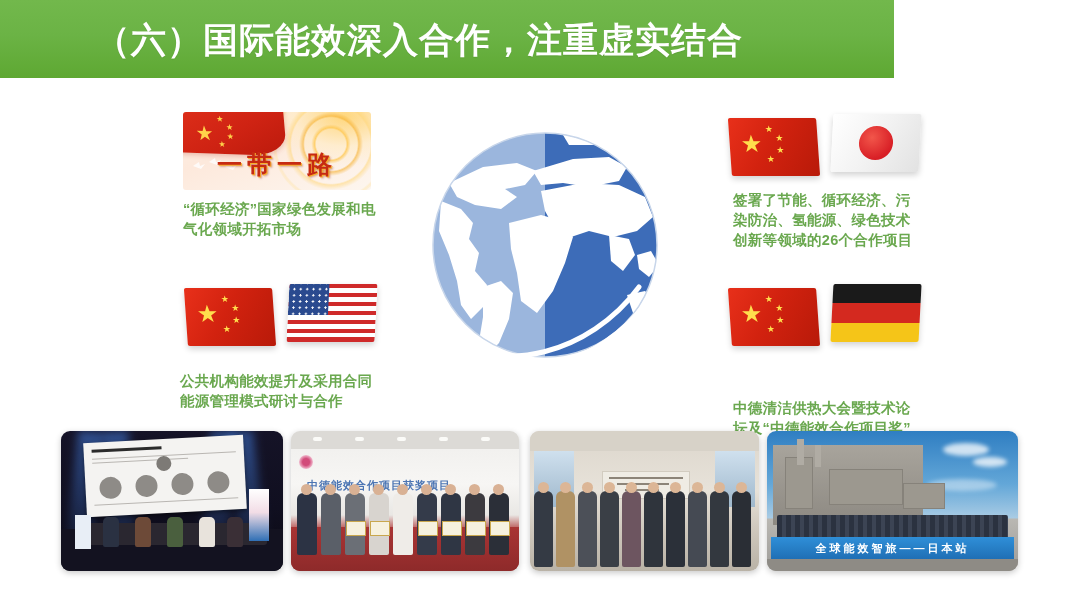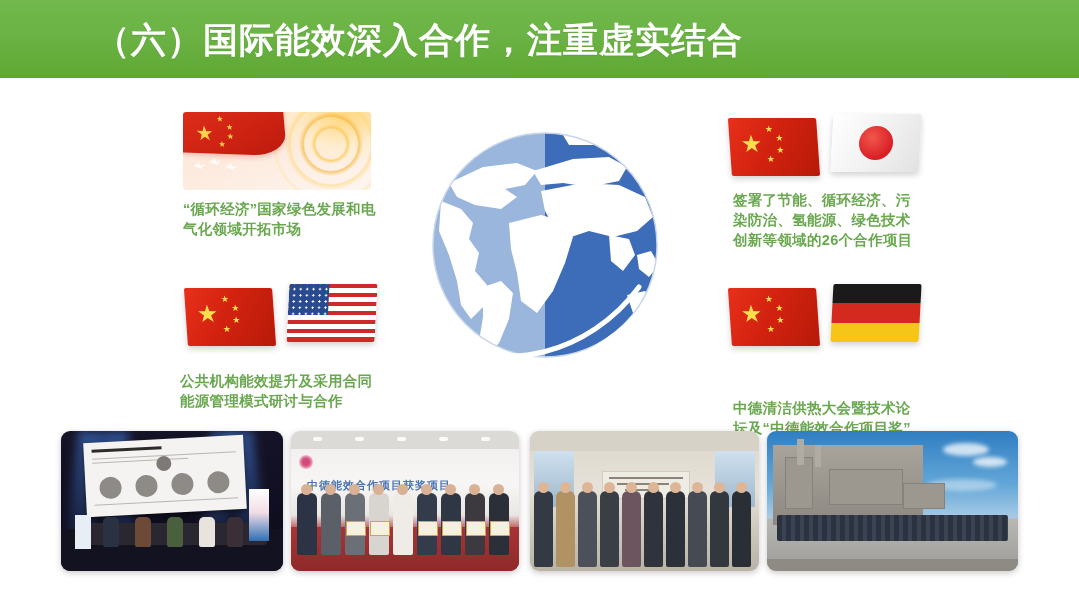--- a/index.html
+++ b/index.html
@@ -1,20 +1,20 @@
 <!DOCTYPE html>
 <html><head>
 <meta charset="utf-8">
 <style>
   html,body{margin:0;padding:0;background:#ffffff;}
   body{width:1079px;height:607px;overflow:hidden;font-family:"Liberation Sans","DejaVu Sans",sans-serif;position:relative;}
 
   
   .title-banner{
-    position:absolute;left:0;top:0;width:1079px;height:78px;
+    position:absolute;left:0;top:0;width:894px;height:78px;
     background:linear-gradient(180deg,#72b84c 0%,#6bb345 45%,#5ea832 100%);
     display:flex;align-items:center;
   }
   .title-text{
     color:#ffffff;font-size:35px;font-weight:bold;letter-spacing:1px;
     margin-left:95px;line-height:1;white-space:nowrap;
     text-shadow:0 1px 1px rgba(0,0,0,.08);
   }
 
   
@@ -207,20 +207,21 @@
   </div>
   <div class="br-doves">
     <svg viewBox="0 0 56 16" width="56" height="16">
         <g fill="#ffffff">
       <path d="M2 10 l6-4 1 4 5-2-4 5z"></path>
           <path d="M18 6 l6-4 1 4 5-2-4 5z"></path>
           <path d="M34 11 l6-4 1 4 5-2-4 5z"></path>
     </g>
       </svg>
   </div>
+  <div class="br-title">一带一路</div>
 </div>
 <div class="caption" style="left:183px;top:199px;">“循环经济”国家绿色发展和电气化领域开拓市场</div>
 
 <div class="flagpair" style="left:730px;top:108px;">
   <div class="flag left f-cn">
     <span class="st s1">★</span>
       <span class="st s2">★</span>
       <span class="st s3">★</span>
     <span class="st s4">★</span>
       <span class="st s5">★</span>
@@ -379,14 +380,17 @@
   <div class="cloud" style="left:176px;top:12px;width:46px;height:13px;"></div>
   <div class="cloud" style="left:206px;top:26px;width:34px;height:10px;"></div>
   <div class="cloud" style="left:160px;top:48px;width:70px;height:12px;opacity:.55;"></div>
   <div class="plant"></div>
   <div class="blk" style="left:62px;top:38px;width:72px;height:34px;"></div>
   <div class="blk" style="left:18px;top:26px;width:26px;height:50px;"></div>
   <div class="stack" style="left:30px;top:8px;width:7px;height:26px;"></div>
   <div class="stack" style="left:48px;top:14px;width:6px;height:22px;"></div>
   <div class="blk" style="left:136px;top:52px;width:40px;height:24px;"></div>
   <div class="crowd"></div>
+  <div class="banner">
+    <span>全球能效智旅——日本站</span>
+  </div>
   <div class="ground"></div>
 </div>
 
 </body></html>

